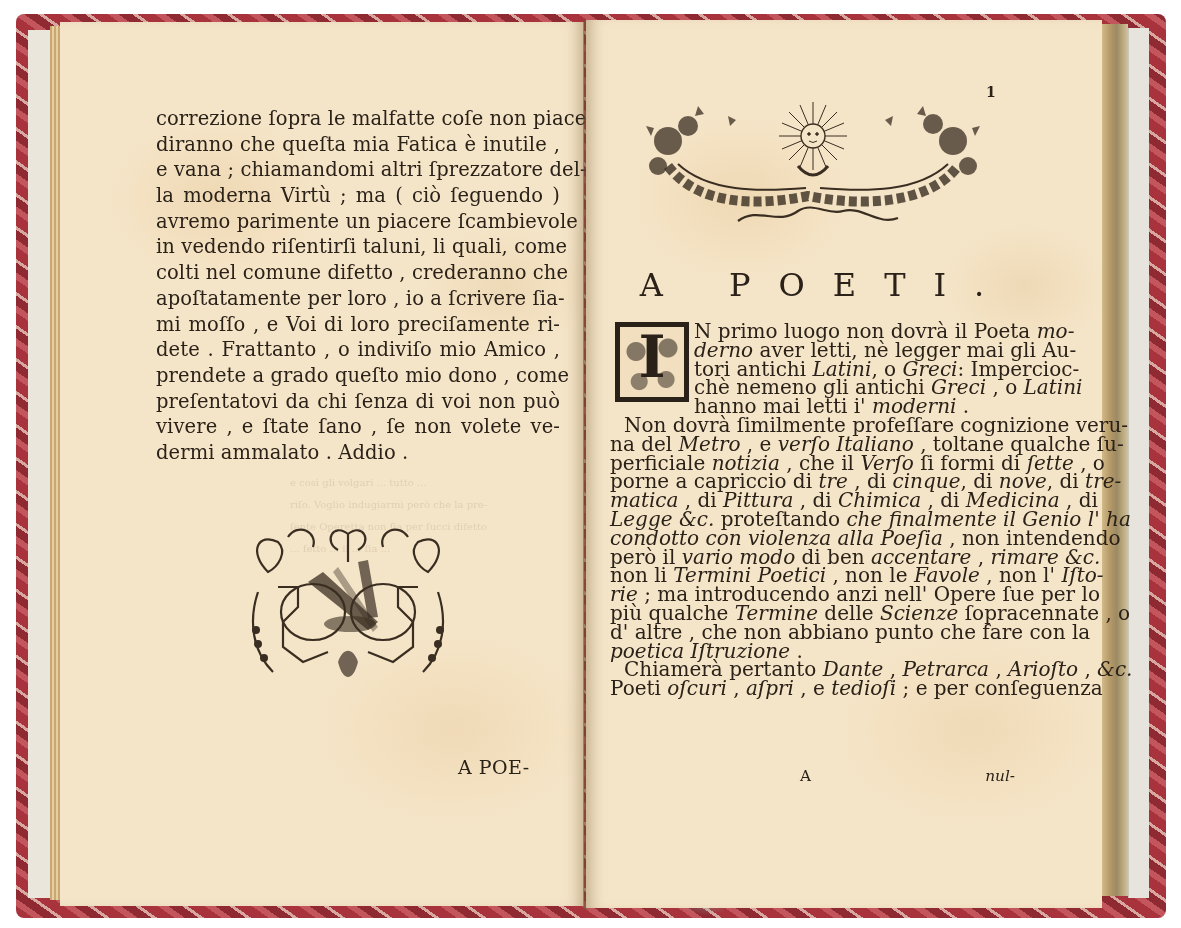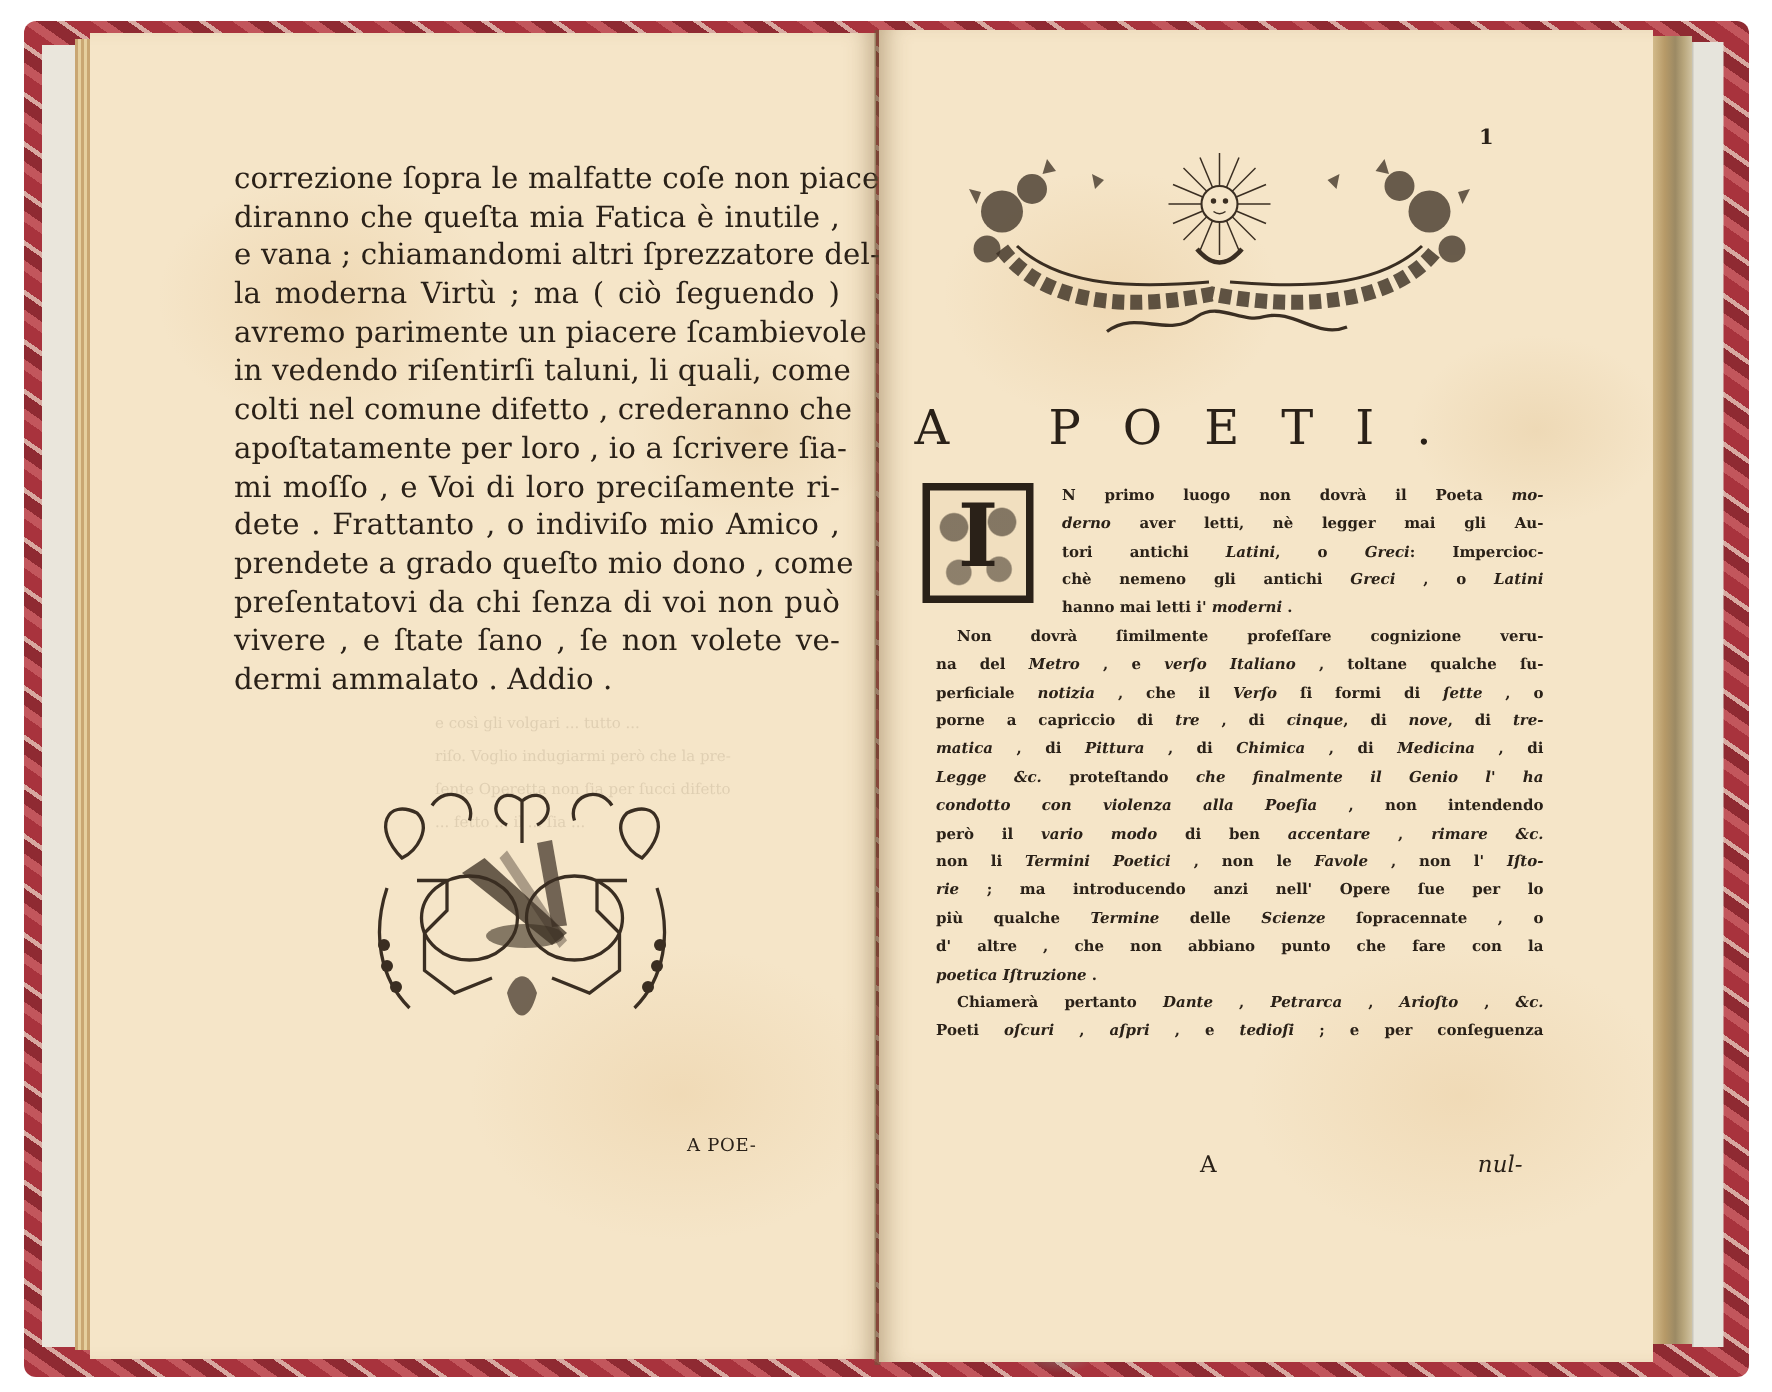--- a/index.html
+++ b/index.html
@@ -31,34 +31,34 @@
   .gutter { position:absolute; left:583px; top:20px; width:4px; height:890px; background:#6b5838; opacity:.55; }
 
   .text { color:#2a2118; }
 
   
   .left-lines { position:absolute; left:96px; top:84px; width:404px; font-size:19.5px; line-height:25.7px; letter-spacing:.1px; }
   .left-lines .ln { display:block; text-align:justify; text-align-last:justify; white-space:nowrap; height:25.7px; }
   .left-lines .ln.last { text-align-last:left; }
   .bleed { position:absolute; left:230px; top:450px; width:300px; font-size:10px; line-height:22px; color:rgba(110,95,70,.16); }
   .vignette-left { position:absolute; left:168px; top:490px; width:240px; height:180px; }
-  .catchword-left { position:absolute; left:398px; top:734px; font-size:12px; letter-spacing:.5px; }
+  .catchword-left { position:absolute; left:398px; top:734px; font-size:19px; letter-spacing:.5px; }
 
   
   .headpiece { position:absolute; left:52px; top:76px; width:350px; height:140px; }
   .page-number { position:absolute; left:400px; top:64px; font-size:14px; font-weight:bold; }
-  .title { position:absolute; left:0; top:246px; width:420px; text-align:center; font-size:32px; letter-spacing:28px; }
+  .title { position:absolute; left:0; top:246px; width:420px; text-align:center; font-size:32px; letter-spacing:28px; padding-left:30px; }
   .drop-cap { position:absolute; left:29px; top:302px; width:74px; height:80px; background:#2a2118; }
   .drop-cap .inner { position:absolute; left:5px; top:5px; right:5px; bottom:5px; background:#f1dfbf;
     background-image: radial-gradient(circle at 25% 35%, rgba(42,33,24,.55) 0 9px, transparent 10px),
                       radial-gradient(circle at 75% 30%, rgba(42,33,24,.55) 0 9px, transparent 10px),
                       radial-gradient(circle at 30% 78%, rgba(42,33,24,.5) 0 8px, transparent 9px),
                       radial-gradient(circle at 72% 75%, rgba(42,33,24,.5) 0 8px, transparent 9px); }
   .drop-cap .letter { position:absolute; left:0; right:0; top:4px; text-align:center; font-size:58px; line-height:62px; font-weight:bold; color:#2a2118; }
-  .right-lines { position:absolute; left:38px; top:302px; width:405px; font-size:10px; line-height:18.8px;font-weight:bold; }
+  .right-lines { position:absolute; left:24px; top:302px; width:405px; font-size:20px; line-height:18.8px; }
   .right-lines .ln { display:block; text-align:justify; text-align-last:justify; white-space:nowrap; height:18.8px; }
   .right-lines .ln.indent-cap { margin-left:84px; }
   .right-lines .ln.para { padding-left:14px; }
   .right-lines .ln.last { text-align-last:left; }
   .right-lines i { font-style:italic; }
   .signature-line { position:absolute; left:24px; top:747px; width:405px; font-size:15.3px; }
   .signature-line .sig { position:absolute; left:190px; }
   .signature-line .catch { position:absolute; right:0; font-style:italic; }
 </style>
 </head>

